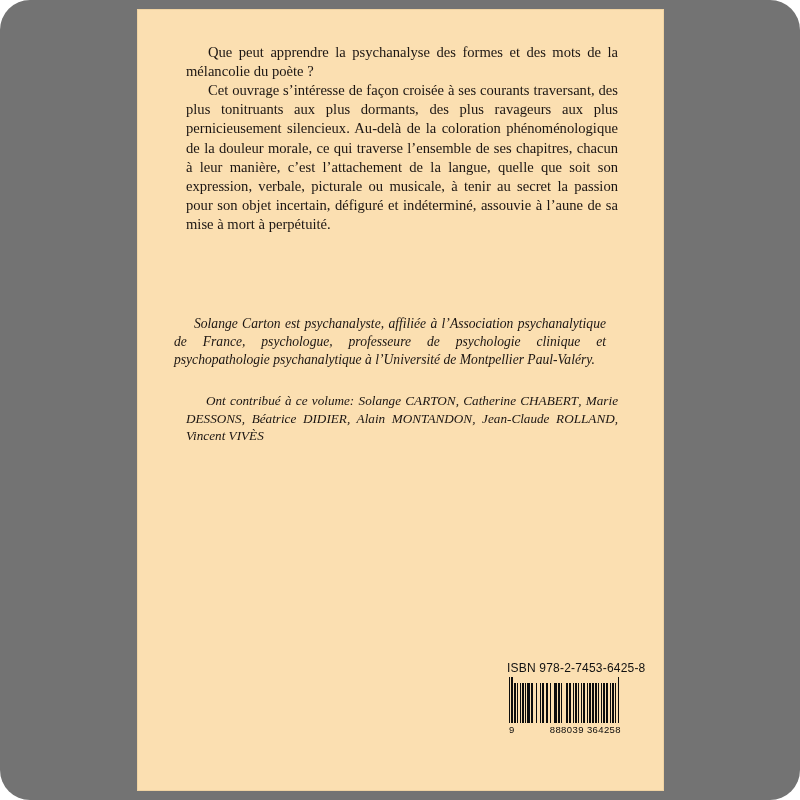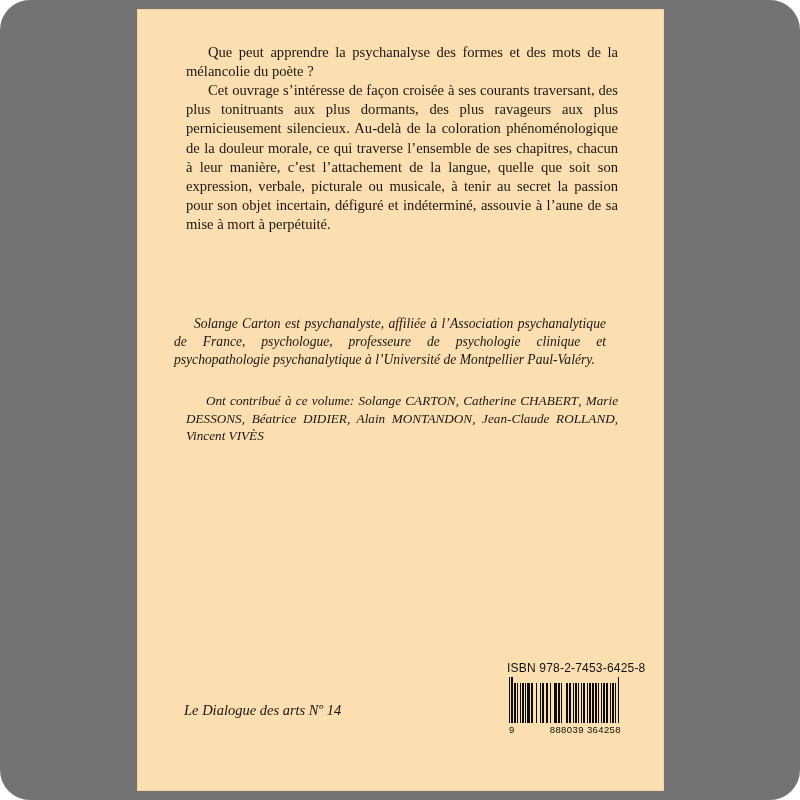--- a/index.html
+++ b/index.html
@@ -128,21 +128,20 @@
     </div>
 
     <div class="author-note">
       <p>Solange Carton est psychanalyste, affiliée à l’Association psychanalytique de France, psychologue, professeure de psychologie clinique et psychopathologie psychanalytique à l’Université de Montpellier Paul-Valéry.</p>
     </div>
 
     <div class="contrib">
       <p><span>Ont contribué à ce volume: </span><span id="contrib-list"><span>Solange </span><span class="sc">CARTON</span><span>, </span><span>Catherine </span><span class="sc">CHABERT</span><span>, </span><span>Marie </span><span class="sc">DESSONS</span><span>, </span><span>Béatrice </span><span class="sc">DIDIER</span><span>, </span><span>Alain </span><span class="sc">MONTANDON</span><span>, </span><span>Jean-Claude </span><span class="sc">ROLLAND</span><span>, </span><span>Vincent </span><span class="sc">VIVÈS</span><span></span></span></p>
     </div>
 
-    <div class="series">Le Dialogue des arts Nº 14</div>
 
     <div class="barcode-block">
       <div class="isbn-text">ISBN  978-2-7453-6425-8</div>
       <div class="bars" id="bars">
           <i style="width: 1.25px; background: rgb(13, 13, 13); height: 100%;"></i>
           <i style="width: 1.25px; background: rgb(251, 223, 177); height: 100%;"></i>
           <i style="width: 2.5px; background: rgb(13, 13, 13); height: 100%;"></i>
           <i style="width: 1.25px; background: rgb(251, 223, 177); height: 88%;"></i>
           <i style="width: 3.75px; background: rgb(13, 13, 13); height: 88%;"></i>
           <i style="width: 1.25px; background: rgb(251, 223, 177); height: 88%;"></i>

